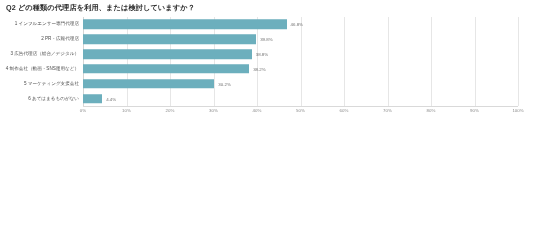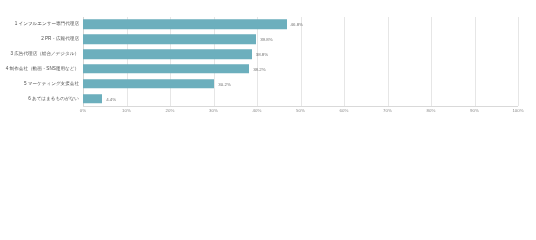--- a/index.html
+++ b/index.html
@@ -119,20 +119,21 @@
     color: #8a8a8a;
     transform: translateX(-50%);
     white-space: nowrap;
   }
 </style>
 </head>
 <body>
 
 <div class="chart-card">
 
+  <div class="chart-title">Q2 どの種類の代理店を利用、または検討していますか？</div>
 
   <div class="plot">
     <div class="gridlines" id="gridlines">
         <div class="gridline axis0" style="left: 0px;"></div>
         <div class="gridline" style="left: 43.5px;"></div>
         <div class="gridline" style="left: 87px;"></div>
         <div class="gridline" style="left: 130.5px;"></div>
         <div class="gridline" style="left: 174px;"></div>
         <div class="gridline" style="left: 217.5px;"></div>
         <div class="gridline" style="left: 261px;"></div>

